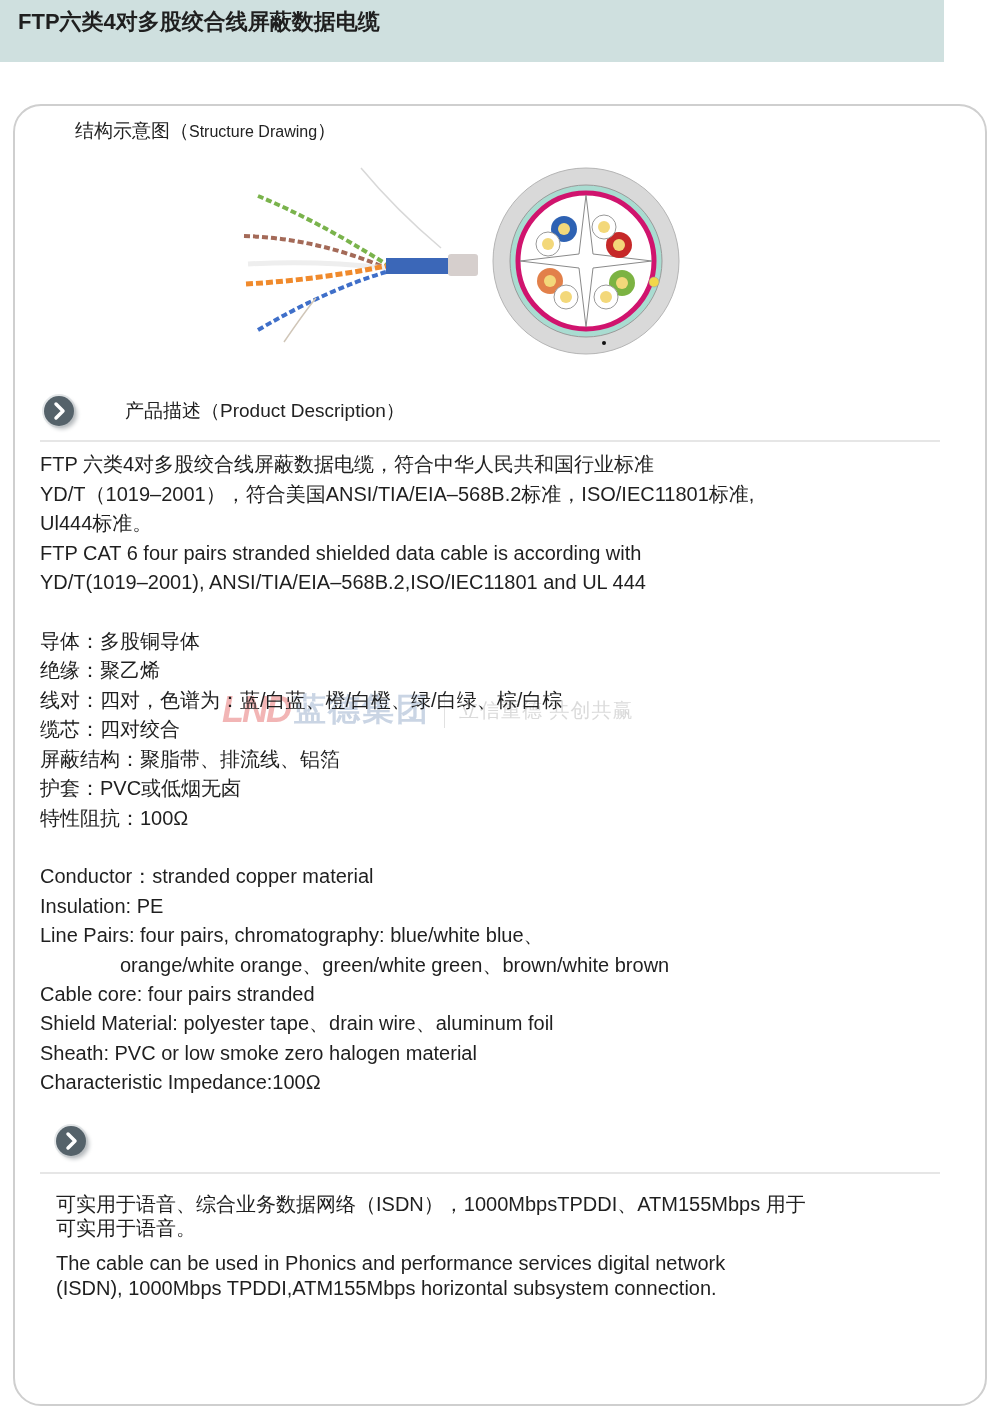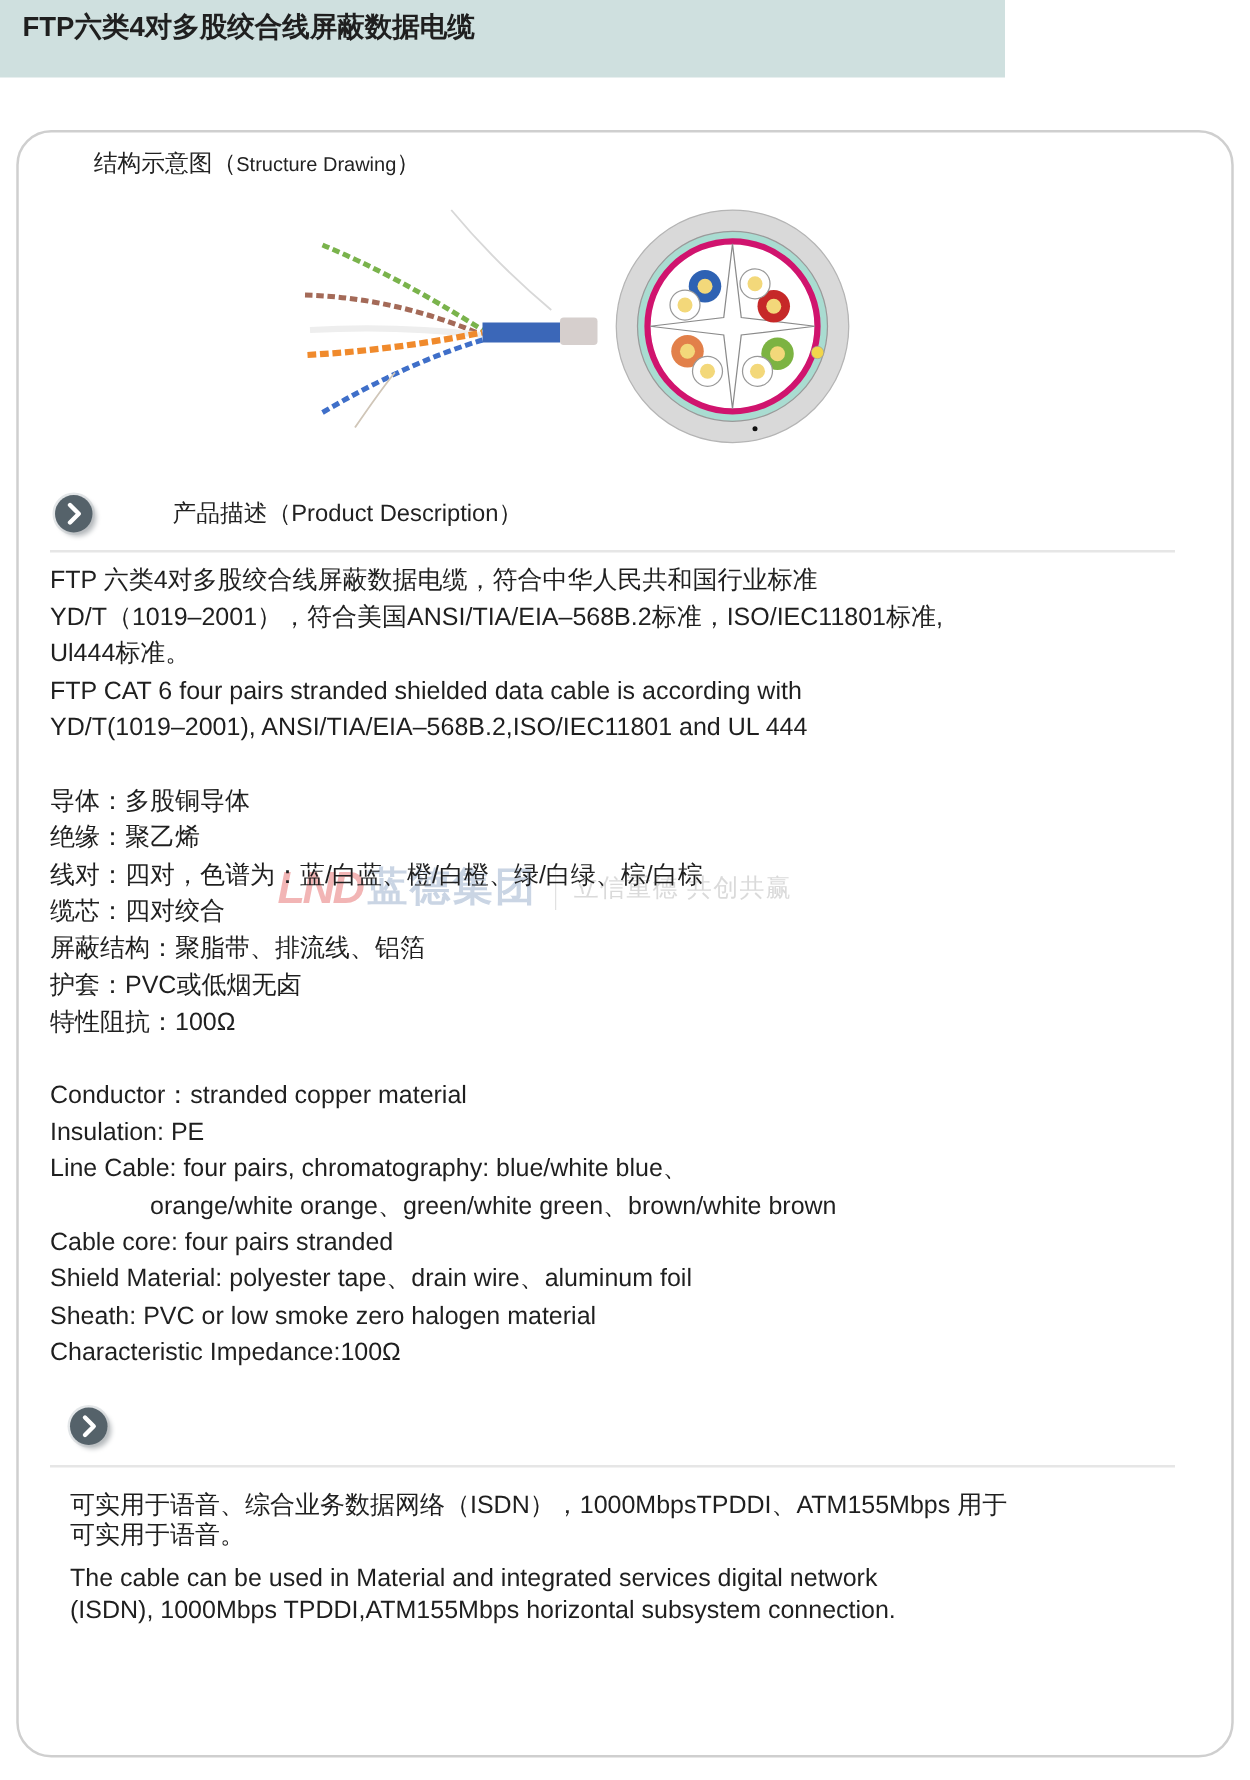--- a/index.html
+++ b/index.html
@@ -1,25 +1,25 @@
 <!DOCTYPE html>
 <html><head>
 <meta charset="utf-8">
 <style>
   html, body { margin:0; padding:0; }
   body { width:1000px; height:1424px; background:#ffffff; position:relative; overflow:hidden;
          font-family:"Liberation Sans","DejaVu Sans",sans-serif; color:#1c1c1c; }
-  .header { position:absolute; left:0; top:0; width:804px; height:62px; background:#cfe0df; }
+  .header { position:absolute; left:0; top:0; width:944px; height:62px; background:#cfe0df; }
   .header .cn { position:absolute; left:18px; top:7px; font-size:22px; font-weight:bold; color:#1f1f1f; letter-spacing:0px; }
   .header .en { position:absolute; left:18px; top:38px; font-size:16px; font-weight:bold; color:#1f1f1f; letter-spacing:2.6px; }
   .card { position:absolute; left:13px; top:104px; width:974px; height:1302px; border:2px solid #cfcfcf; border-radius:28px; box-sizing:border-box; background:#fff; }
   .abs { position:absolute; }
   .sec-title { font-size:19px; color:#222; white-space:nowrap;margin-left:35px; }
   .sec-title .small { font-size:16px; }
-  .sec-head { position:absolute; display:flex; align-items:center;gap:13px; }
+  .sec-head { position:absolute; display:flex; align-items:center; }
   .chev { width:30px; height:30px; border-radius:50%; background:#55626a; box-shadow:3px 3px 4px #b8bcbf, 0 0 0 2px #e4e7e9; position:relative; margin-right:16px; }
   .chev svg { position:absolute; left:0; top:0; }
   .divider { position:absolute; left:40px; width:900px; height:2px; background:#e6e6e6; }
   .line { position:absolute; left:40px; font-size:20px; white-space:nowrap; color:#1f1f1f; line-height:24px; }
   .indent { left:120px; }
   .perf { position:absolute; left:56px; font-size:20px; color:#1f1f1f; white-space:nowrap; line-height:24px; }
   .watermark { position:absolute; left:222px; top:688px; display:flex; align-items:center; opacity:0.55; pointer-events:none; }
   .wm-logo { font-size:36px; font-weight:bold; color:#e87a7a; font-style:italic; letter-spacing:-2px; }
   .wm-cn { font-size:32px; font-weight:bold; color:#9fb3cf; margin-left:4px; letter-spacing:2px; }
   .wm-sep { width:1px; height:36px; background:#c9c9c9; margin:0 14px; }
@@ -105,32 +105,32 @@
 <div class="line" style="top:629px;">导体：多股铜导体</div>
 <div class="line" style="top:658px;">绝缘：聚乙烯</div>
 <div class="line" style="top:688px;">线对：四对，色谱为：蓝/白蓝、橙/白橙、绿/白绿、棕/白棕</div>
 <div class="line" style="top:717px;">缆芯：四对绞合</div>
 <div class="line" style="top:747px;">屏蔽结构：聚脂带、排流线、铝箔</div>
 <div class="line" style="top:776px;">护套：PVC或低烟无卤</div>
 <div class="line" style="top:806px;">特性阻抗：100Ω</div>
 
 <div class="line" style="top:864px;">Conductor：stranded copper material</div>
 <div class="line" style="top:894px;">Insulation: PE</div>
-<div class="line" style="top:923px;">Line Cable: four pairs, chromatography: blue/white blue、</div>
+<div class="line" style="top:923px;">Line Pairs: four pairs, chromatography: blue/white blue、</div>
 <div class="line indent" style="top:953px;">orange/white orange、green/white green、brown/white brown</div>
 <div class="line" style="top:982px;">Cable core: four pairs stranded</div>
 <div class="line" style="top:1011px;">Shield Material: polyester tape、drain wire、aluminum foil</div>
 <div class="line" style="top:1041px;">Sheath: PVC or low smoke zero halogen material</div>
 <div class="line" style="top:1070px;">Characteristic Impedance:100Ω</div>
 
 <div class="sec-head" style="left:56px;top:1126px;">
   <div class="chev" style="margin-right:12px;">
     <svg width="30" height="30" viewBox="0 0 30 30">
         <path d="M12 8 L19 15 L12 22" stroke="#fff" stroke-width="3.5" fill="none" stroke-linecap="round" stroke-linejoin="round"></path>
       </svg>
   </div>
 </div>
 <div class="divider" style="top:1172px;"></div>
 
 <div class="perf" style="top:1192px;">可实用于语音、综合业务数据网络（ISDN），1000MbpsTPDDI、ATM155Mbps 用于</div>
 <div class="perf" style="top:1216px;">可实用于语音。</div>
-<div class="perf" style="top:1251px;">The cable can be used in Material and integrated services digital network</div>
+<div class="perf" style="top:1251px;">The cable can be used in Phonics and performance services digital network</div>
 <div class="perf" style="top:1276px;">(ISDN), 1000Mbps TPDDI,ATM155Mbps horizontal subsystem connection.</div>
 
 </body></html>

